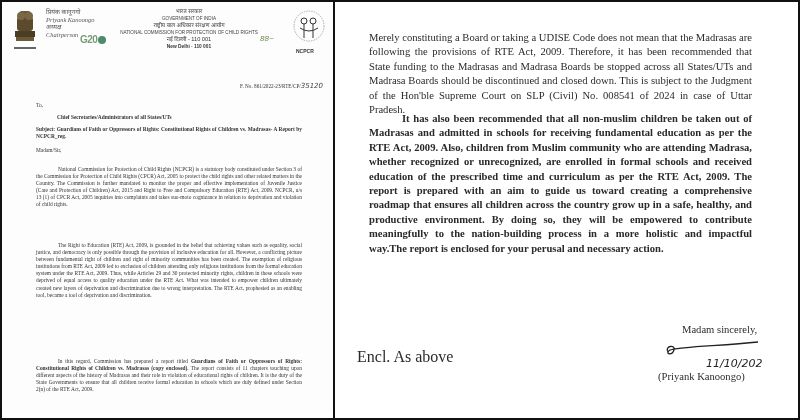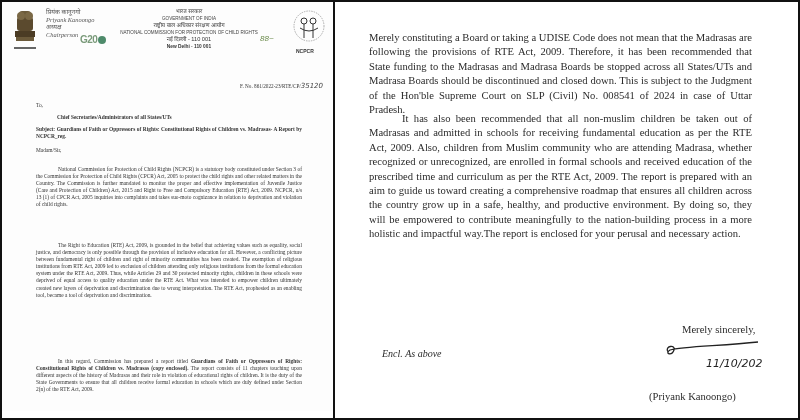--- a/index.html
+++ b/index.html
@@ -71,25 +71,25 @@
   
   .right {
     position: absolute; left: 335px; top: 2px; width: 463px; height: 416px;
     background: #ffffff; overflow: hidden;
   }
   .rtext {
     position: absolute; left: 34px; width: 383px; font-size: 10.6px; line-height: 14.4px;
     color: #2a2a2a; text-align: justify;
   }
   .rp1 { top: 29px; }
-  .rp2 { top: 110px; text-indent: 33px; }
-  .encl { position: absolute; left: 47px; top: 346px; font-size: 10px; color: #2a2a2a; font-style: italic; }
+  .rp2 { top: 110px; text-indent: 33px; font-weight: bold; }
+  .encl { position: absolute; left: 22px; top: 346px; font-size: 16px; color: #2a2a2a; }
   .yours { position: absolute; left: 347px; top: 322px; font-size: 10.6px; color: #2a2a2a; }
   .sign { position: absolute; left: 327px; top: 338px; width: 100px; height: 34px; }
-  .signer { position: absolute; left: 314px; top: 369px; font-size: 10.6px; color: #2a2a2a; margin-top: 20px; }
+  .signer { position: absolute; left: 323px; top: 369px; font-size: 10.6px; color: #2a2a2a; }
 </style>
 </head>
 <body>
 
 <div class="frame"></div>
 
 <div class="left">
   <svg class="lh-emblem" viewBox="0 0 30 46">
     <rect x="9" y="4" width="12" height="6" rx="3" fill="#6b5a3a"></rect>
     <rect x="7" y="10" width="16" height="14" rx="3" fill="#5b4a2e"></rect>
@@ -137,19 +137,19 @@
   <div class="ltext p2">The Right to Education (RTE) Act, 2009, is grounded in the belief that achieving values such as equality, social justice, and democracy is only possible through the provision of inclusive education for all. However, a conflicting picture between fundamental right of children and right of minority communities has been created. The exemption of religious institutions from RTE Act, 2009 led to exclusion of children attending only religious institutions from the formal education system under the RTE Act, 2009. Thus, while Articles 29 and 30 protected minority rights, children in these schools were deprived of equal access to quality education under the RTE Act. What was intended to empower children ultimately created new layers of deprivation and discrimination due to wrong interpretation. The RTE Act, prophesied as an enabling tool, became a tool of deprivation and discrimination.</div>
   <div class="ltext p3"><span>In this regard, Commission has prepared a report titled </span><b>Guardians of Faith or Oppressors of Rights: Constitutional Rights of Children vs. Madrasas (copy enclosed).</b><span> The report consists of 11 chapters touching upon different aspects of the history of Madrasas and their role in violation of educational rights of children. It is the duty of the State Governments to ensure that all children receive formal education in schools which are duly defined under Section 2(n) of the RTE Act, 2009.</span></div>
 </div>
 
 <div class="divider"></div>
 
 <div class="right">
   <div class="rtext rp1">Merely constituting a Board or taking a UDISE Code does not mean that the Madrasas are following the provisions of RTE Act, 2009. Therefore, it has been recommended that State funding to the Madrasas and Madrasa Boards be stopped across all States/UTs and Madrasa Boards should be discontinued and closed down. This is subject to the Judgment of the Hon'ble Supreme Court on SLP (Civil) No. 008541 of 2024 in case of Uttar Pradesh.</div>
   <div class="rtext rp2">It has also been recommended that all non-muslim children be taken out of Madrasas and admitted in schools for receiving fundamental education as per the RTE Act, 2009. Also, children from Muslim community who are attending Madrasa, whether recognized or unrecognized, are enrolled in formal schools and received education of the prescribed time and curriculum as per the RTE Act, 2009. The report is prepared with an aim to guide us toward creating a comprehensive roadmap that ensures all children across the country grow up in a safe, healthy, and productive environment. By doing so, they will be empowered to contribute meaningfully to the nation-building process in a more holistic and impactful way.The report is enclosed for your perusal and necessary action.</div>
   <div class="encl">Encl. As above</div>
-  <div class="yours">Merely sincerely,</div>
+  <div class="yours">Madam sincerely,</div>
   <svg class="sign" viewBox="0 0 100 34">
     <path d="M6 12 C2 6, 14 4, 12 10 C10 16, 2 14, 8 10 C20 6, 60 6, 96 2" fill="none" stroke="#222" stroke-width="1.3"></path>
     <text x="44" y="27" font-family="DejaVu Sans, sans-serif" font-size="11" font-style="italic" fill="#222">11/10/2024</text>
   </svg>
   <div class="signer">(Priyank Kanoongo)</div>
 </div>
 
 </body></html>

